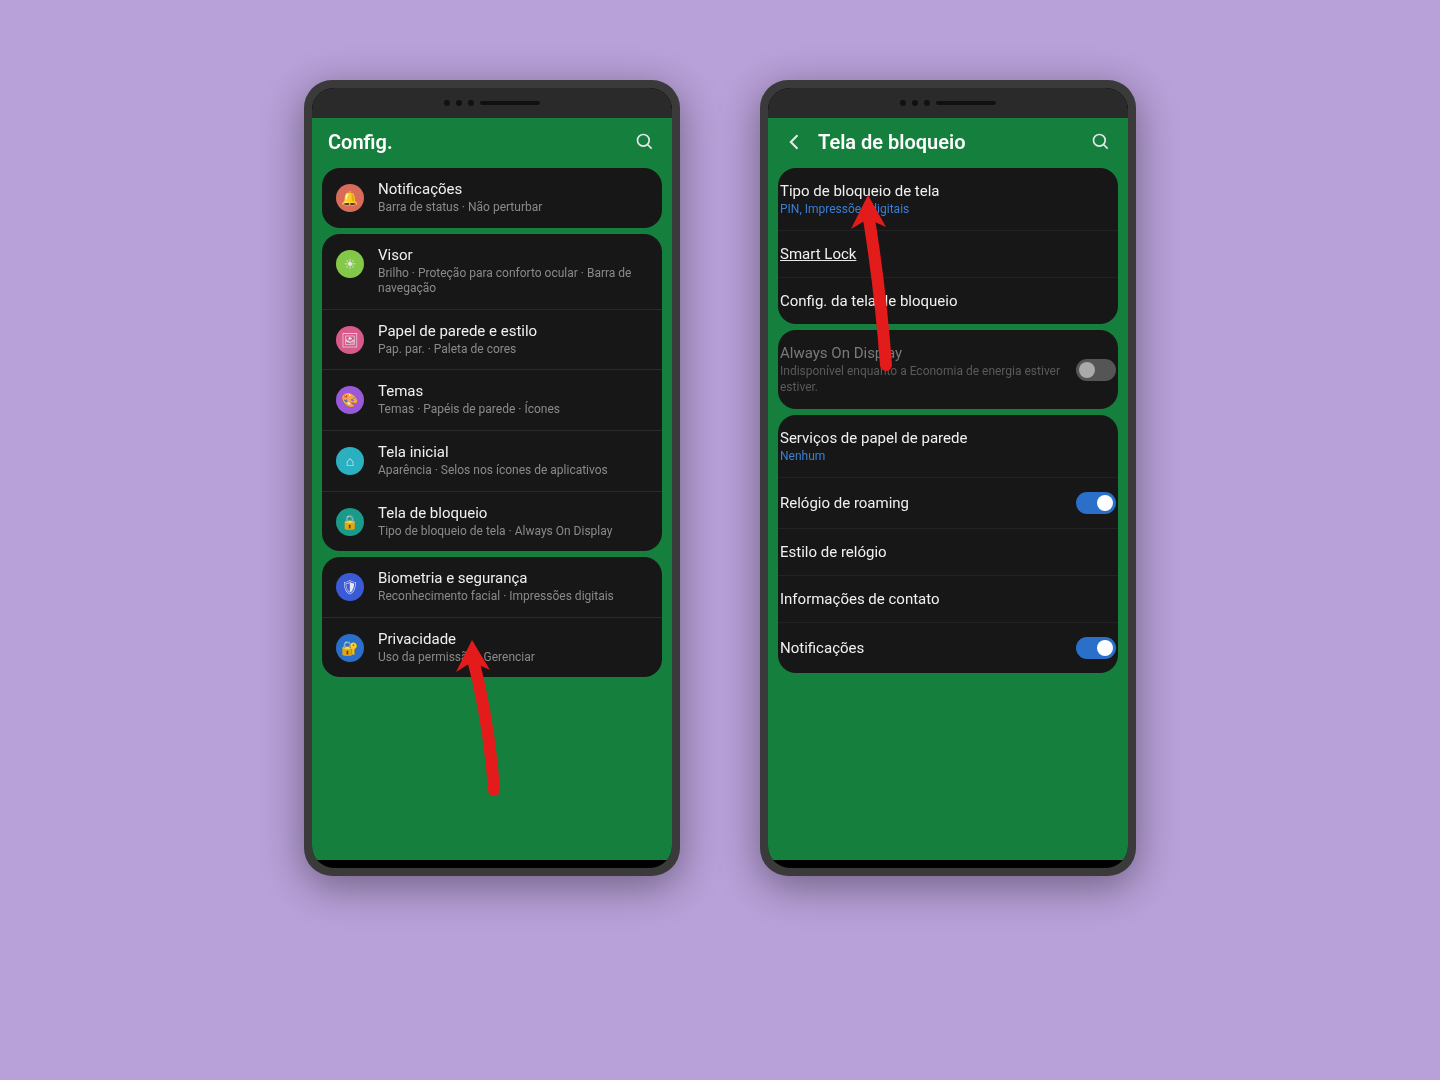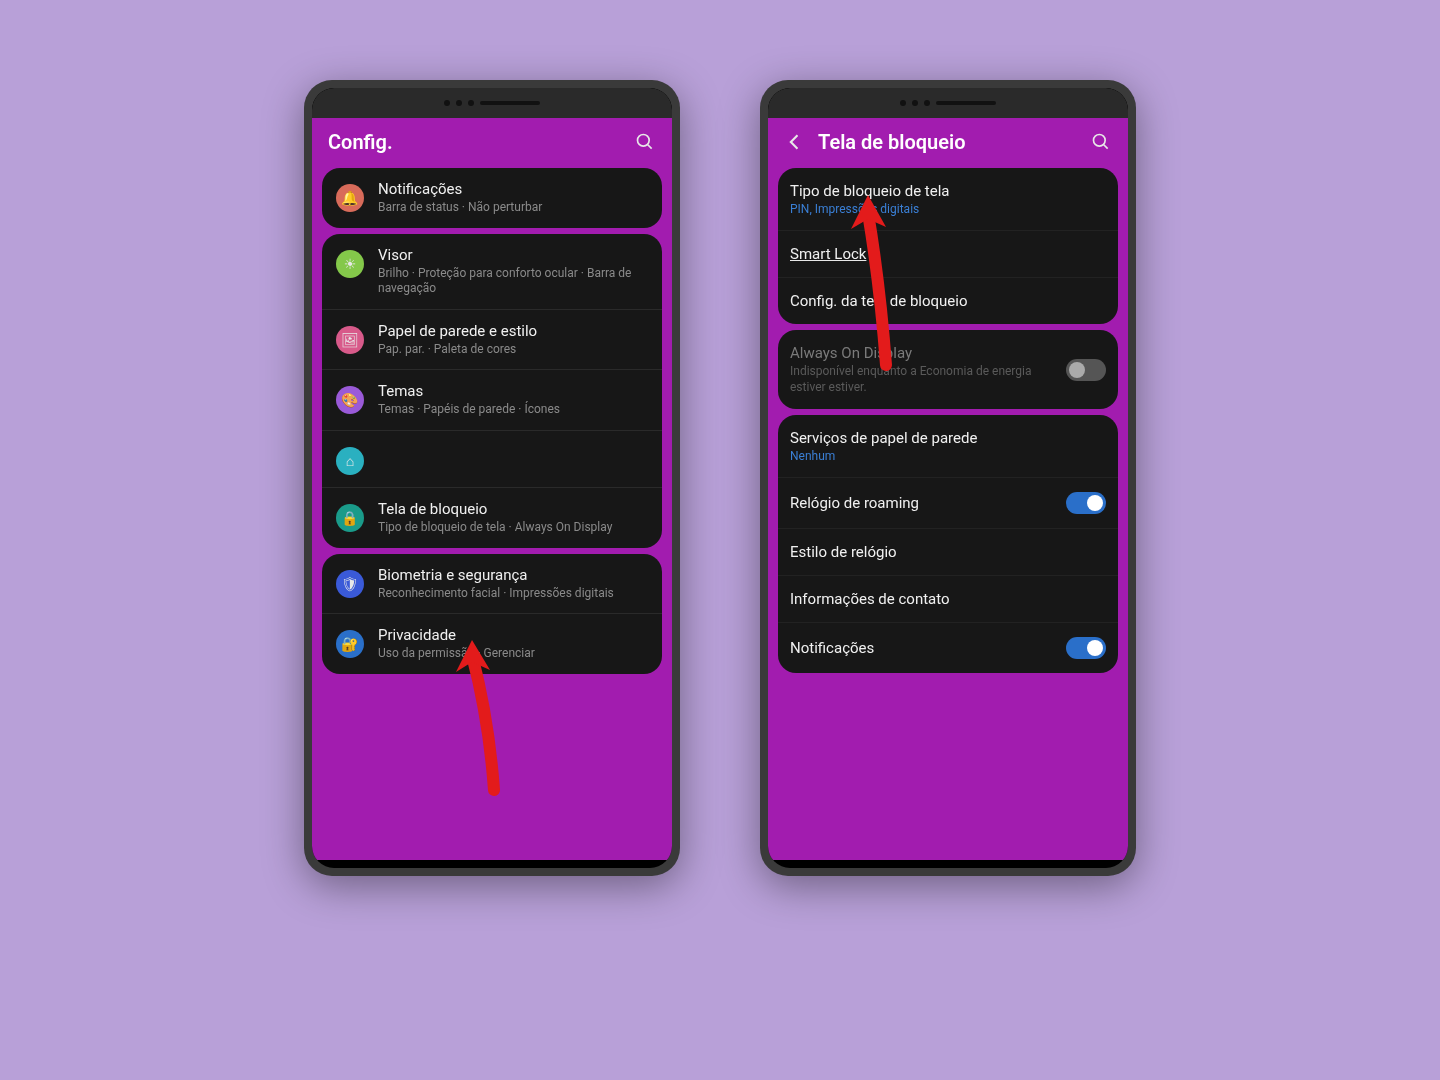--- a/index.html
+++ b/index.html
@@ -41,21 +41,21 @@
     display:flex;
     align-items:center;
     justify-content:center;
     gap:6px;
   }
   .speaker { width:60px; height:4px; background:#111; border-radius:3px; }
   .sensor { width:6px; height:6px; border-radius:50%; background:#111; }
   .screen {
     position:absolute;
     top:30px; left:0; right:0; bottom:8px;
-    background:#a21caf;
+    background:#15803d;
     color:#e8e8e8;
     overflow:hidden;
   }
   .header {
     display:flex;
     align-items:center;
     padding: 12px 16px 8px 16px;
     gap:12px;
   }
   .header-title {
@@ -100,21 +100,21 @@
     font-size:12px;
     color:#8a8a8a;
     line-height:1.3;
   }
   .setting-title.dim { color:#7a7a7a; }
   .setting-sub.dim { color:#5a5a5a; }
   .list-row {
     display:flex;
     align-items:center;
     justify-content:space-between;
-    padding:14px 12px;
+    padding:14px 2px;
     border-bottom:1px solid #222;
   }
   .list-row:last-child { border-bottom:none; }
   .list-title { font-size:15px; color:#f0f0f0; }
   .list-sub { font-size:12px; color:#3a7fd5; margin-top:2px; }
   .toggle {
     width:40px; height:22px;
     border-radius:11px;
     position:relative;
   }
@@ -185,20 +185,24 @@
               </div>
               <div class="setting-row">
                 <div class="setting-icon" style="background: rgb(154, 90, 216); font-size: 14px;">🎨</div>
                 <div class="setting-text">
                   <div class="setting-title">Temas</div>
                   <div class="setting-sub">Temas  ·  Papéis de parede  ·  Ícones</div>
                 </div>
               </div>
               <div class="setting-row">
                 <div class="setting-icon" style="background: rgb(42, 176, 192); font-size: 14px;">⌂</div>
+                <div class="setting-text">
+                  <div class="setting-title">Tela inicial</div>
+                  <div class="setting-sub">Aparência  ·  Selos nos ícones de aplicativos</div>
+                </div>
               </div>
               <div class="setting-row">
                 <div class="setting-icon" style="background: rgb(26, 155, 138); font-size: 14px;">🔒</div>
                 <div class="setting-text">
                   <div class="setting-title">Tela de bloqueio</div>
                   <div class="setting-sub">Tipo de bloqueio de tela  ·  Always On Display</div>
                 </div>
               </div>
             </div>
             <div class="settings-group">

